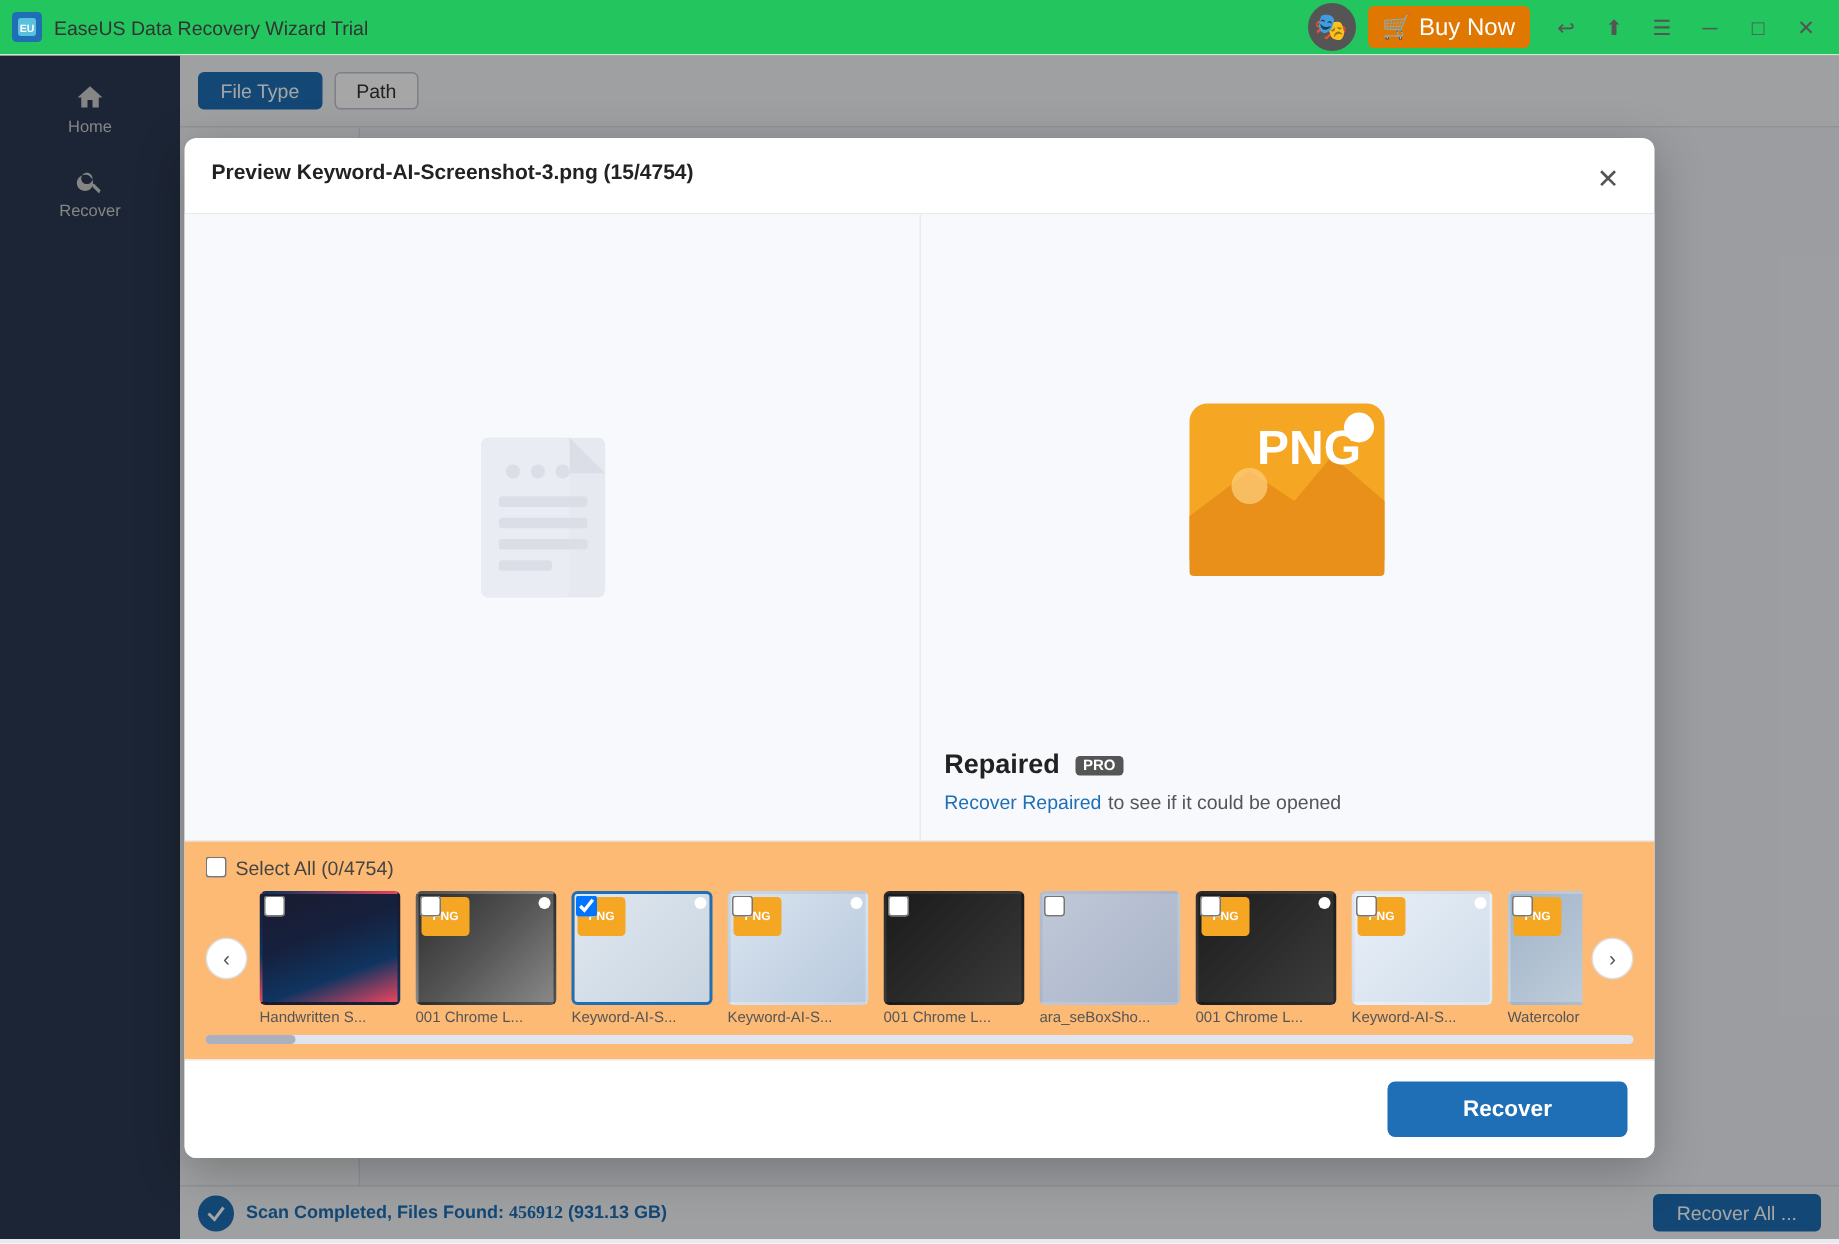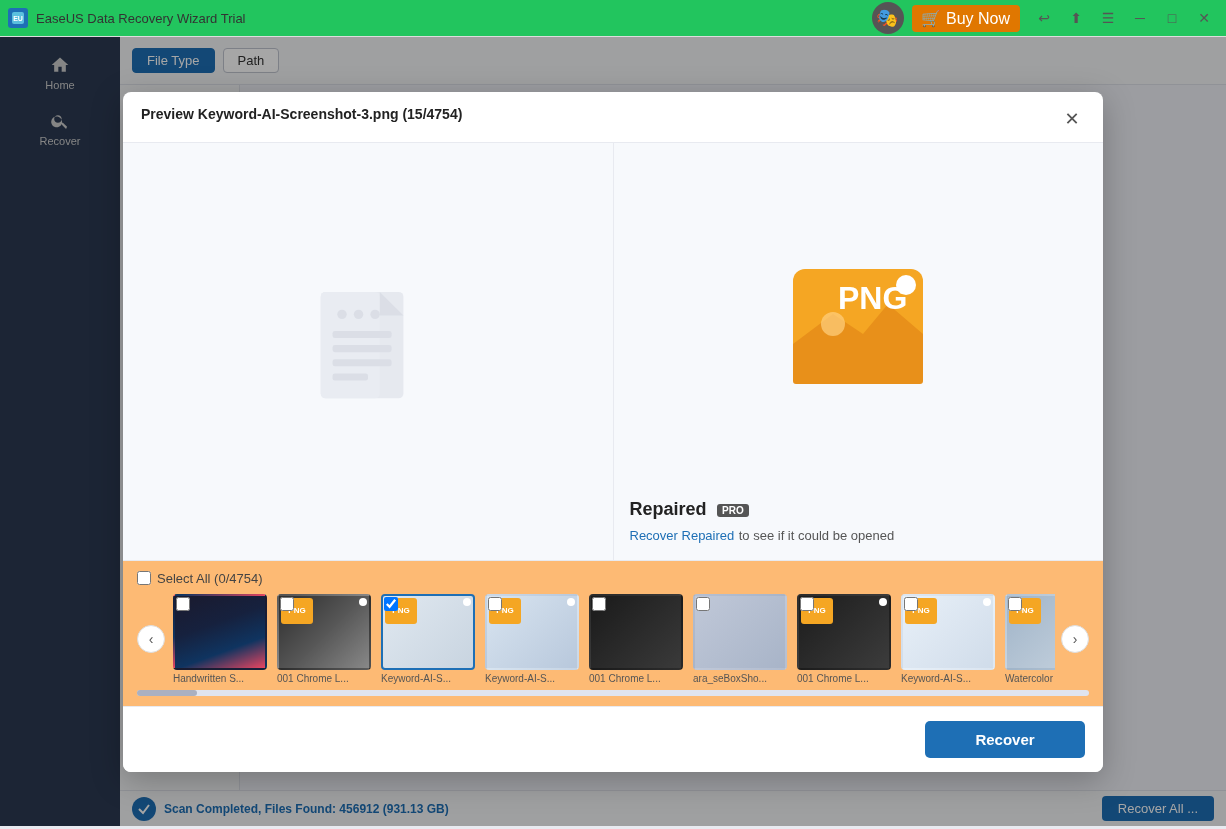--- a/index.html
+++ b/index.html
@@ -585,21 +585,21 @@
 
     <div class="status-bar">
       <div style="display:flex;align-items:center;gap:8px;">
         <div style="width:24px;height:24px;background:#1e6fb5;border-radius:50%;display:flex;align-items:center;justify-content:center;">
           <svg width="14" height="14" viewBox="0 0 14 14">
               <polyline points="2,7 6,11 12,3" stroke="white" stroke-width="2" fill="none"></polyline>
             </svg>
         </div>
         <span class="scan-info">
           <span>Scan Completed, Files Found:</span>
-          <span style="color:#1e6fb5;font-weight:600;">456912</span>
+          <span style="color:#1e6fb5;font-weight:600;font-family:Liberation Serif, serif;">456912</span>
           <span>(931.13 GB)</span>
         </span>
       </div>
       <button class="recover-all-btn">Recover All ...</button>
     </div>
   </div>
 
   <div class="modal-overlay">
     <div class="modal">
 

